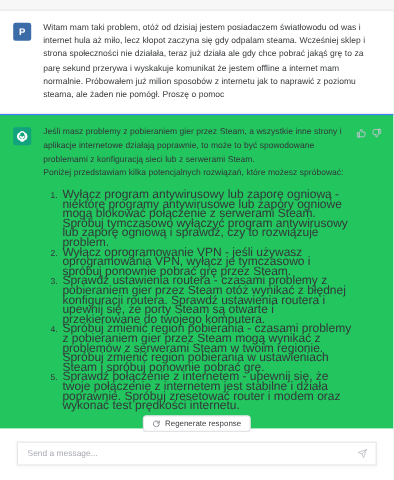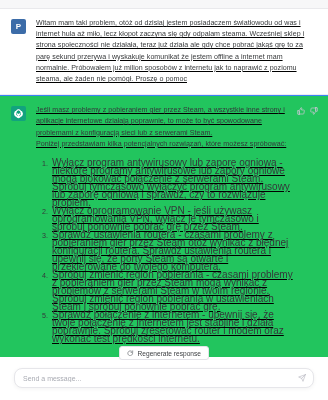--- a/index.html
+++ b/index.html
@@ -65,21 +65,20 @@
   }
   .avatar-assistant {
     background: #12a37e;
   }
   .avatar-assistant svg { display: block; }
   .body {
     flex: 1 1 auto;
     padding-left: 10px;
     padding-right: 4px;
     min-width: 0;
-    text-decoration: underline;
   }
   .para {
     font-size: 7.1px;
     line-height: 11.2px;
     color: #37393b;
     letter-spacing: 0.01px;
     word-spacing: 0.1px;
   }
   .para + .para { }
   .assistant-body .para { color: #34373a; }
@@ -151,21 +150,21 @@
   .composer-area {
     flex: 0 0 auto;
     background: #ffffff;
     padding: 8px 14px 12px 14px;
   }
   .composer {
     display: flex;
     align-items: center;
     background: #ffffff;
     border: 1px solid #e6e6ea;
-    border-radius: 8px;
+    border-radius: 0;
     box-shadow: 0 1px 4px rgba(0,0,0,0.05);
     height: 20px;
     padding: 0 7px 0 8px;
   }
   .composer-input {
     flex: 1 1 auto;
     border: none;
     outline: none;
     background: transparent;
     font-family: "Liberation Sans", "DejaVu Sans", sans-serif;

